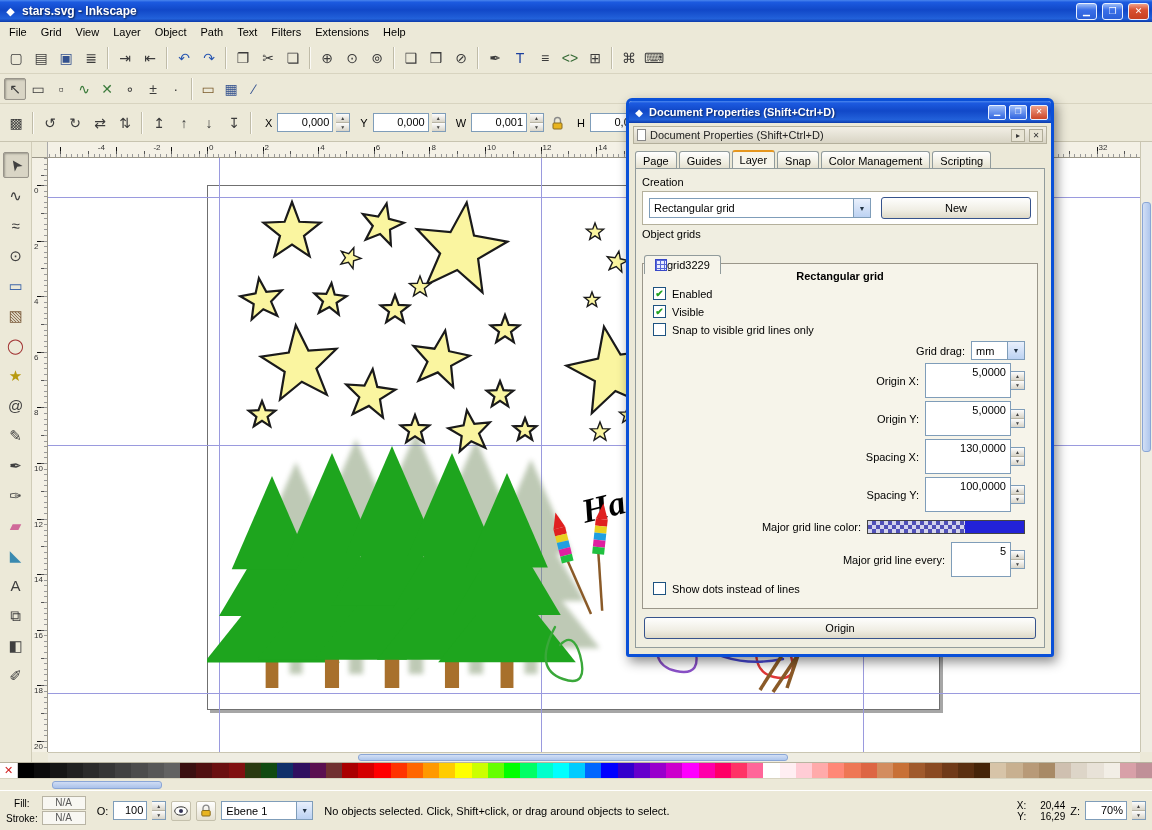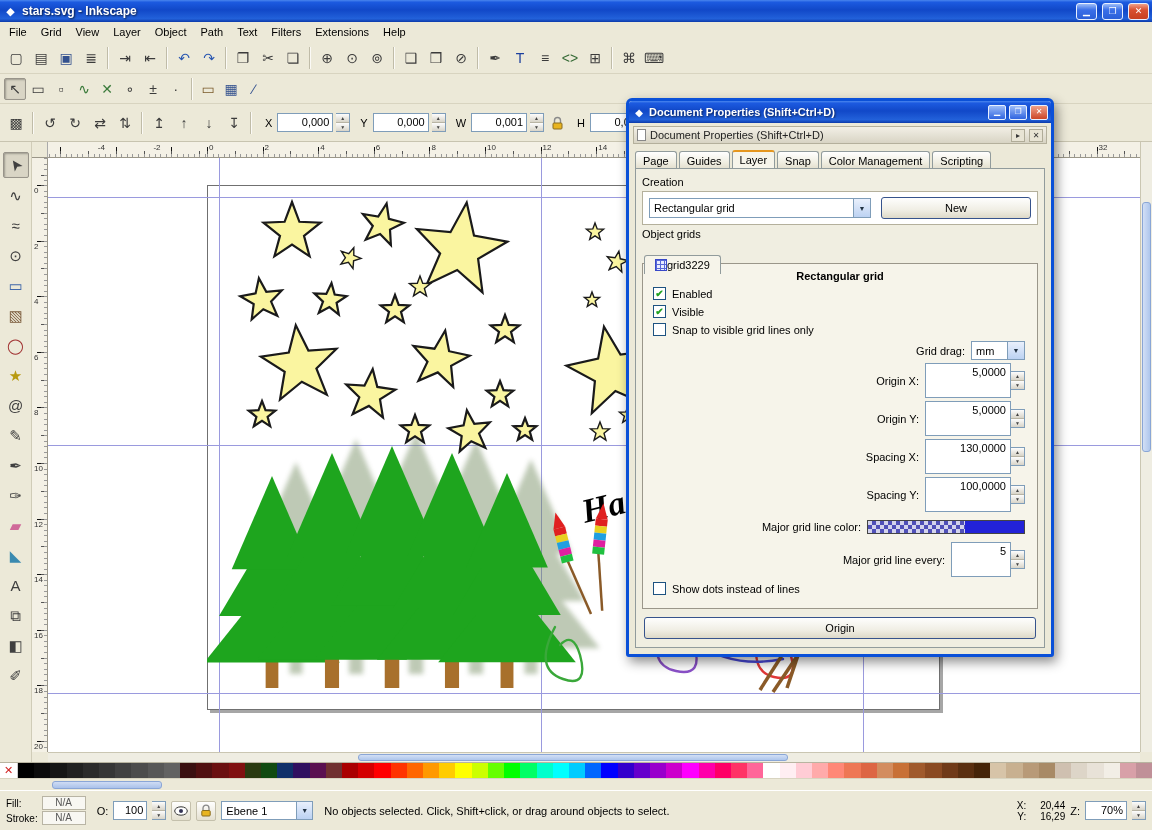--- a/index.html
+++ b/index.html
@@ -72,21 +72,21 @@
 
 .palette-row{position:absolute;left:0;top:762px;width:1152px;height:16px;display:flex;border-top:1px solid #b8b4a0;background:#fff}
 .none-swatch{width:18px;background:#fff;color:#d02020;font-size:11px;line-height:15px;text-align:center;border-right:1px solid #ccc}
 .swatch{flex:1}
 .palette-scroll{position:absolute;left:0;top:778px;width:1152px;height:12px;background:#ece9d8;border-top:1px solid #d8d4c0}
 .ps-thumb{position:absolute;left:52px;top:2px;width:110px;height:8px;background:linear-gradient(#cfdcf4,#aac2ea);border:1px solid #8aa6d6;border-radius:3px}
 
 
 .statusbar{position:absolute;left:0;top:790px;width:1152px;height:40px;background:#ece9d8;border-top:1px solid #fff;display:flex;align-items:center;gap:5px;padding:0 6px}
 .fs-grid{display:grid;grid-template-columns:auto auto;gap:1px 4px;align-items:center;font-size:10px}
-.fs-lab{text-align:left}
+.fs-lab{text-align:center}
 .fs-val{width:44px;height:14px;background:#f8f7f2;border:1px solid #b8b4a4;text-align:center;line-height:12px;color:#555;font-size:10px}
 .o-lab{margin-left:6px}
 .o-input{width:34px;height:19px;background:#fff;border:1px solid #7f9db9;text-align:right;line-height:17px;padding-right:3px}
 .icon-btn{width:20px;height:20px;border:1px solid #c4c0ac;border-radius:2px;background:linear-gradient(#fff,#e4e0d0);display:flex;align-items:center;justify-content:center}
 .layer-combo{width:92px;height:19px;background:#fff;border:1px solid #7f9db9;display:flex;align-items:center}
 .layer-text{flex:1;padding-left:4px;white-space:nowrap;overflow:hidden}
 .combo-btn{width:16px;height:100%;background:linear-gradient(#e9f0fc,#bcd2f2);border-left:1px solid #7f9db9;font-size:7px;color:#234;display:flex;align-items:center;justify-content:center}
 .status-msg{flex:1;padding-left:6px;white-space:nowrap;overflow:hidden;text-overflow:ellipsis}
 .coords{display:grid;grid-template-columns:auto 36px;gap:0 3px;font-size:10px;text-align:right}
 .z-input{width:42px;height:19px;background:#fff;border:1px solid #7f9db9;text-align:right;line-height:17px;padding-right:3px}

